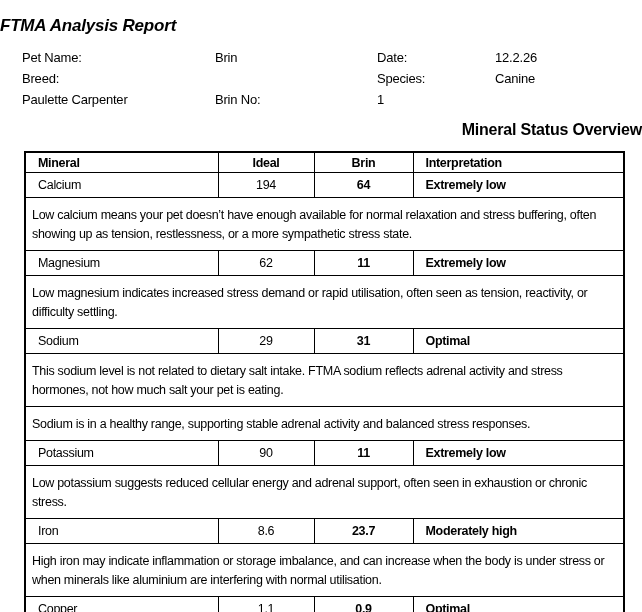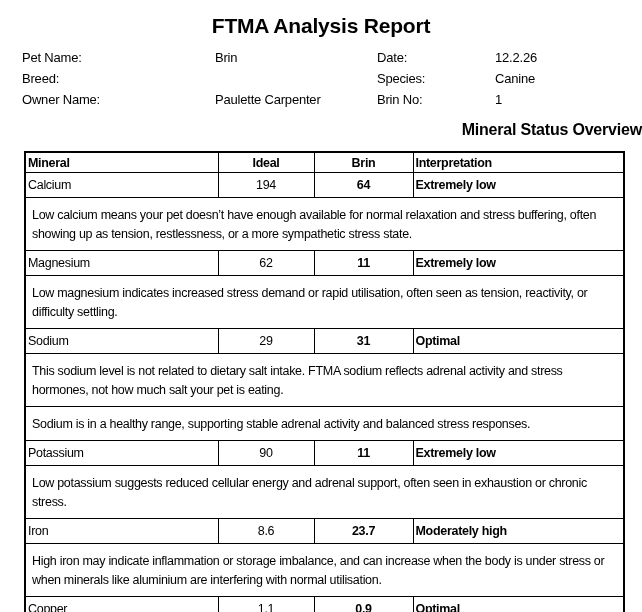--- a/index.html
+++ b/index.html
@@ -9,25 +9,26 @@
   }
   body {
     width: 642px;
     height: 612px;
     overflow: hidden;
     font-family: "Liberation Sans", sans-serif;
     color: #000000;
     letter-spacing: -0.2px;
   }
   .page-title {
-    text-align: center;
+    text-align: left;
     font-weight: 700;
-    font-size: 21px;
+    font-size: 17px;
     line-height: 24px;
     margin: 14px 0 0 0;
+    font-style: italic;
   }
   .info-grid {
     display: grid;
     grid-template-columns: 193px 162px 118px 1fr;
     margin: 9px 20px 0 22px;
     font-size: 13px;
     line-height: 21px;
   }
   .section-title {
     text-align: right;
@@ -41,21 +42,21 @@
     table-layout: fixed;
     width: 599px;
     margin: 12px 0 0 24px;
     border: 2px solid #000000;
     font-size: 12.5px;
     letter-spacing: -0.3px;
   }
   .mineral-table th,
   .mineral-table td {
     border: 1px solid #000000;
-    padding: 2px 2px;
+    padding: 2px 12px;
     vertical-align: middle;
     overflow: hidden;
   }
   .mineral-table thead th {
     font-weight: 700;
     text-align: left;
     height: 15px;
   }
   .mineral-table thead th.center {
     text-align: center;
@@ -86,21 +87,20 @@
   <span>Pet Name:</span>
   <span>Brin</span>
   <span>Date:</span>
   <span>12.2.26</span>
 
   <span>Breed:</span>
   <span></span>
   <span>Species:</span>
   <span>Canine</span>
 
-  <span>Owner Name:</span>
   <span>Paulette Carpenter</span>
   <span>Brin No:</span>
   <span>1</span>
 </div>
 
 <h2 class="section-title">Mineral Status Overview</h2>
 
 <table class="mineral-table">
   <colgroup>
     <col style="width:193px">

